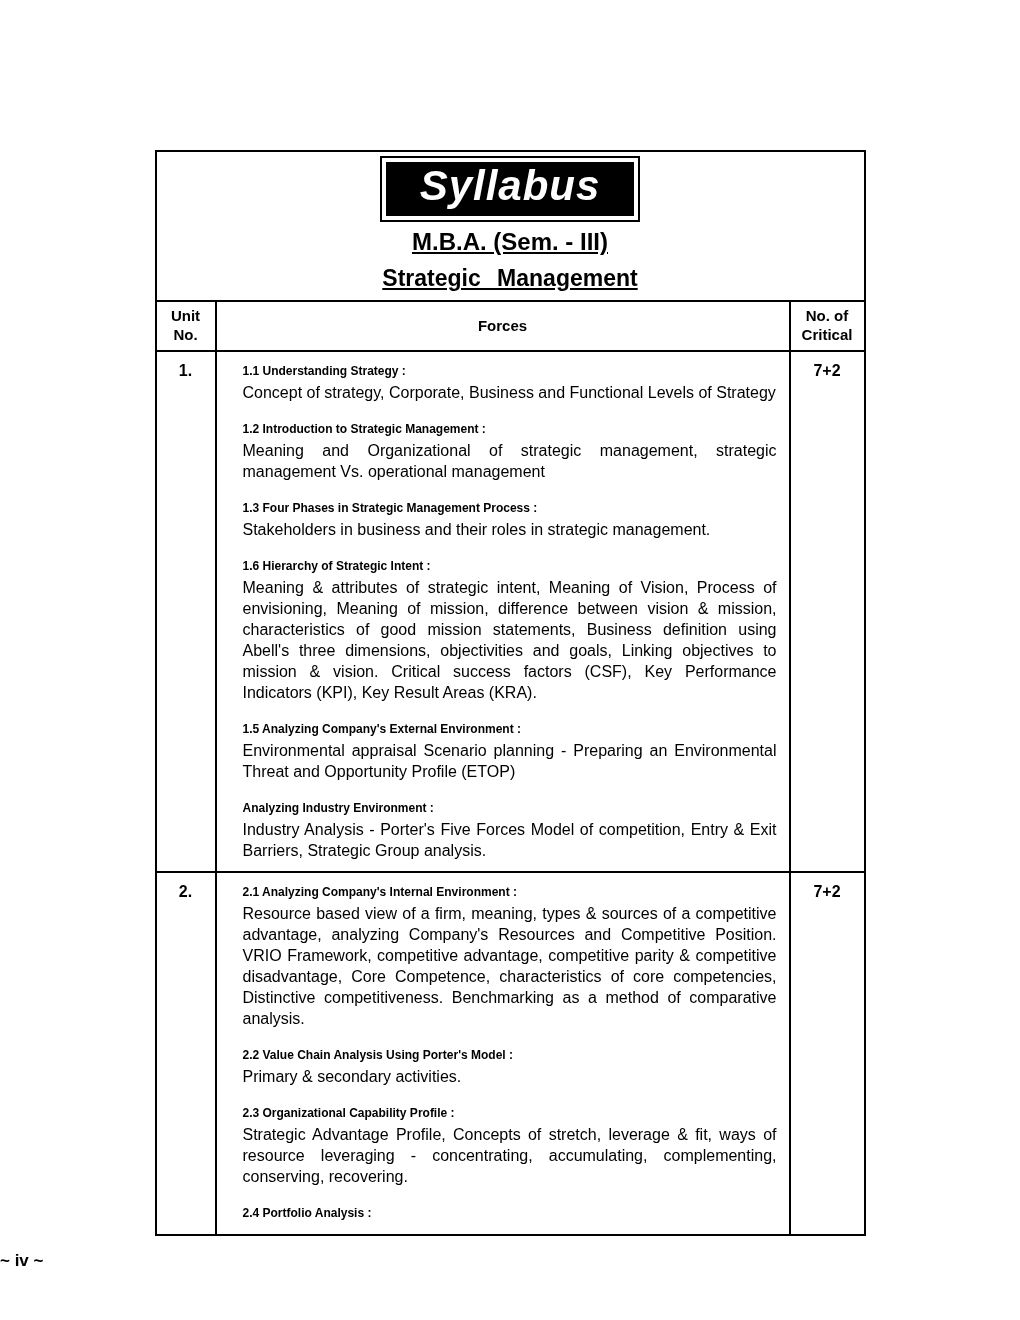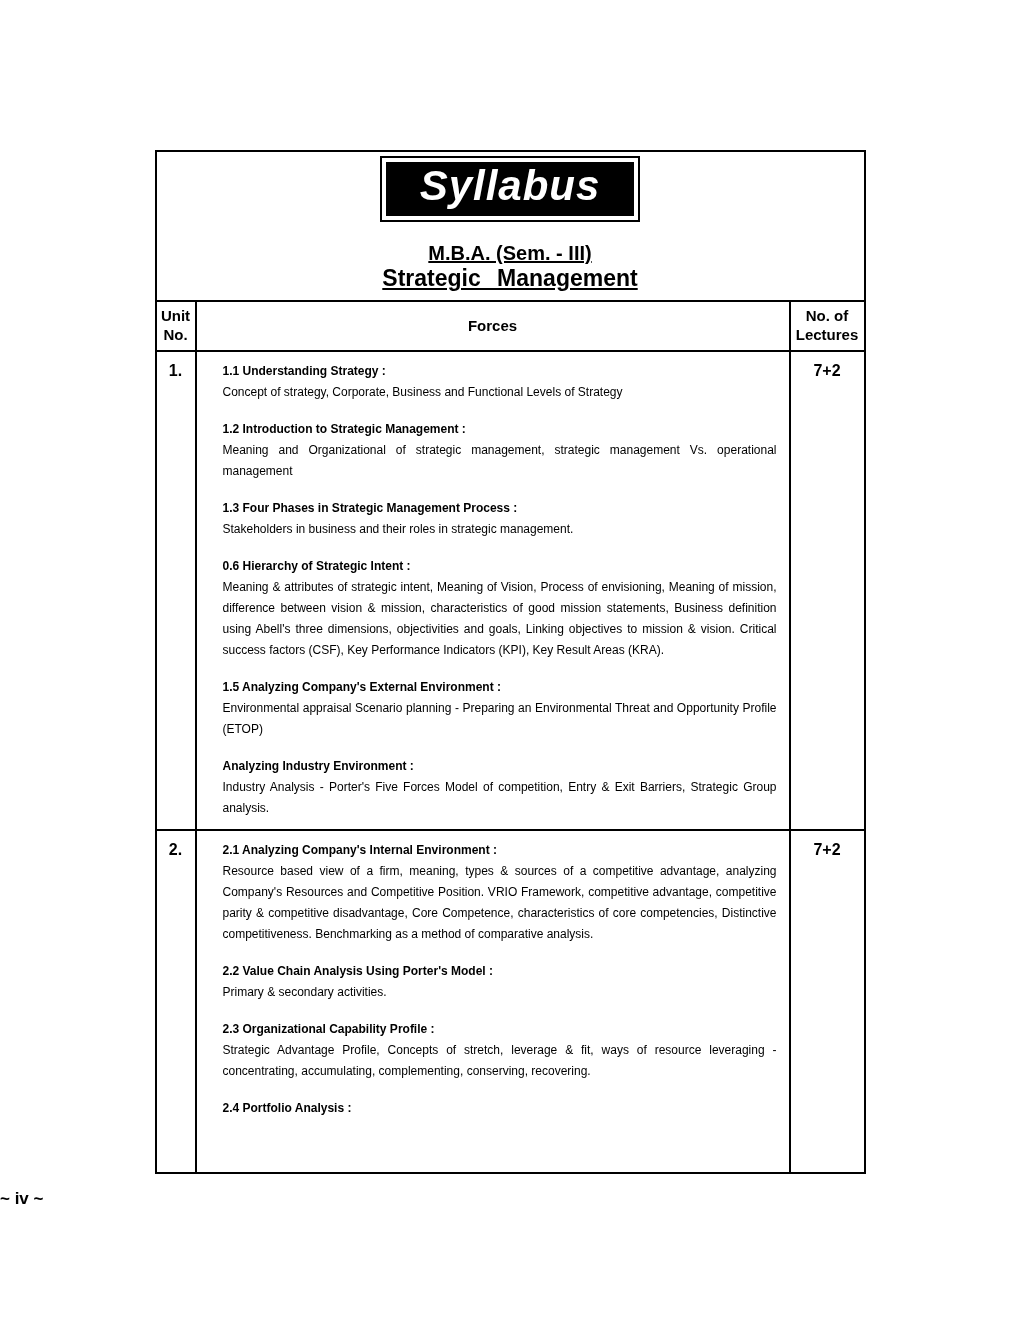--- a/index.html
+++ b/index.html
@@ -34,36 +34,37 @@
   }
   .banner-text {
     font-style: italic;
     font-weight: bold;
     font-size: 42px;
     letter-spacing: 1px;
     line-height: 1.1;
   }
   .subtitle {
     font-weight: bold;
-    font-size: 20px;
+    font-size: 24px;
     text-decoration: underline;
-    margin-top: 20px;
+    margin-top: 6px;
   }
   .title {
     font-weight: bold;
     font-size: 23px;
     text-decoration: underline;
     word-spacing: 10px;
+    margin-top: 9px;
   }
   .row { display: flex; }
   .thead {
     border-top: 2px solid #000;
     border-bottom: 2px solid #000;
   }
-  .unit-col { width: 40px; flex: none; border-right: 2px solid #000; }
+  .unit-col { width: 60px; flex: none; border-right: 2px solid #000; }
   .topic-col { flex: 1; min-width: 0; }
   .lect-col { width: 75px; flex: none; border-left: 2px solid #000; }
   .th {
     font-weight: bold;
     font-size: 15px;
     line-height: 1.25;
     display: flex;
     align-items: center;
     justify-content: center;
     text-align: center;
@@ -80,21 +81,21 @@
     padding-top: 10px;
   }
   .topic-content { padding: 9px 12px 10px 26px; }
   .section + .section { margin-top: 16px; }
   .sec-heading {
     font-weight: bold;
     font-size: 12px;
     line-height: 21px;
   }
   .sec-body {
-    font-size: 12px;
+    font-size: 16px;
     line-height: 21px;
     text-align: justify;
   }
   .footer {
     text-align: left;
     font-weight: bold;
     font-size: 17px;
     margin-top: 15px;
   }
 </style>
@@ -113,40 +114,40 @@
       </div>
       <div class="subtitle">M.B.A. (Sem. - III)</div>
       <div class="title">Strategic Management</div>
     </div>
 
     <div class="row thead">
       <div class="unit-col th">Unit
 No.</div>
       <div class="topic-col th">Forces</div>
       <div class="lect-col th">No. of
-Lectures</div>
+Critical</div>
     </div>
 
     <div class="row body-row row1">
       <div class="unit-col unit-val">1.</div>
       <div class="topic-col topic-content">
         <div class="section">
           <div class="sec-heading">1.1 Understanding Strategy :</div>
           <div class="sec-body">Concept of strategy, Corporate, Business and Functional Levels of Strategy</div>
         </div>
         <div class="section">
           <div class="sec-heading">1.2  Introduction to Strategic Management :</div>
           <div class="sec-body">Meaning and Organizational of strategic management, strategic management Vs. operational management</div>
         </div>
         <div class="section">
           <div class="sec-heading">1.3  Four Phases in Strategic Management Process :</div>
           <div class="sec-body">Stakeholders in business and their roles in strategic management.</div>
         </div>
         <div class="section">
-          <div class="sec-heading">0.6  Hierarchy of Strategic Intent :</div>
+          <div class="sec-heading">1.6  Hierarchy of Strategic Intent :</div>
           <div class="sec-body">Meaning &amp; attributes of strategic intent, Meaning of Vision, Process of envisioning, Meaning of mission, difference between vision &amp; mission, characteristics of good mission statements, Business definition using Abell's three dimensions, objectivities and goals, Linking objectives to mission &amp; vision. Critical success factors (CSF), Key Performance Indicators (KPI), Key Result Areas (KRA).</div>
         </div>
         <div class="section">
           <div class="sec-heading">1.5  Analyzing Company's External Environment :</div>
           <div class="sec-body">Environmental appraisal Scenario planning - Preparing an Environmental Threat and Opportunity Profile (ETOP)</div>
         </div>
         <div class="section">
           <div class="sec-heading">Analyzing Industry Environment :</div>
           <div class="sec-body">Industry Analysis - Porter's Five Forces Model of competition, Entry &amp; Exit Barriers, Strategic Group analysis.</div>
         </div>

